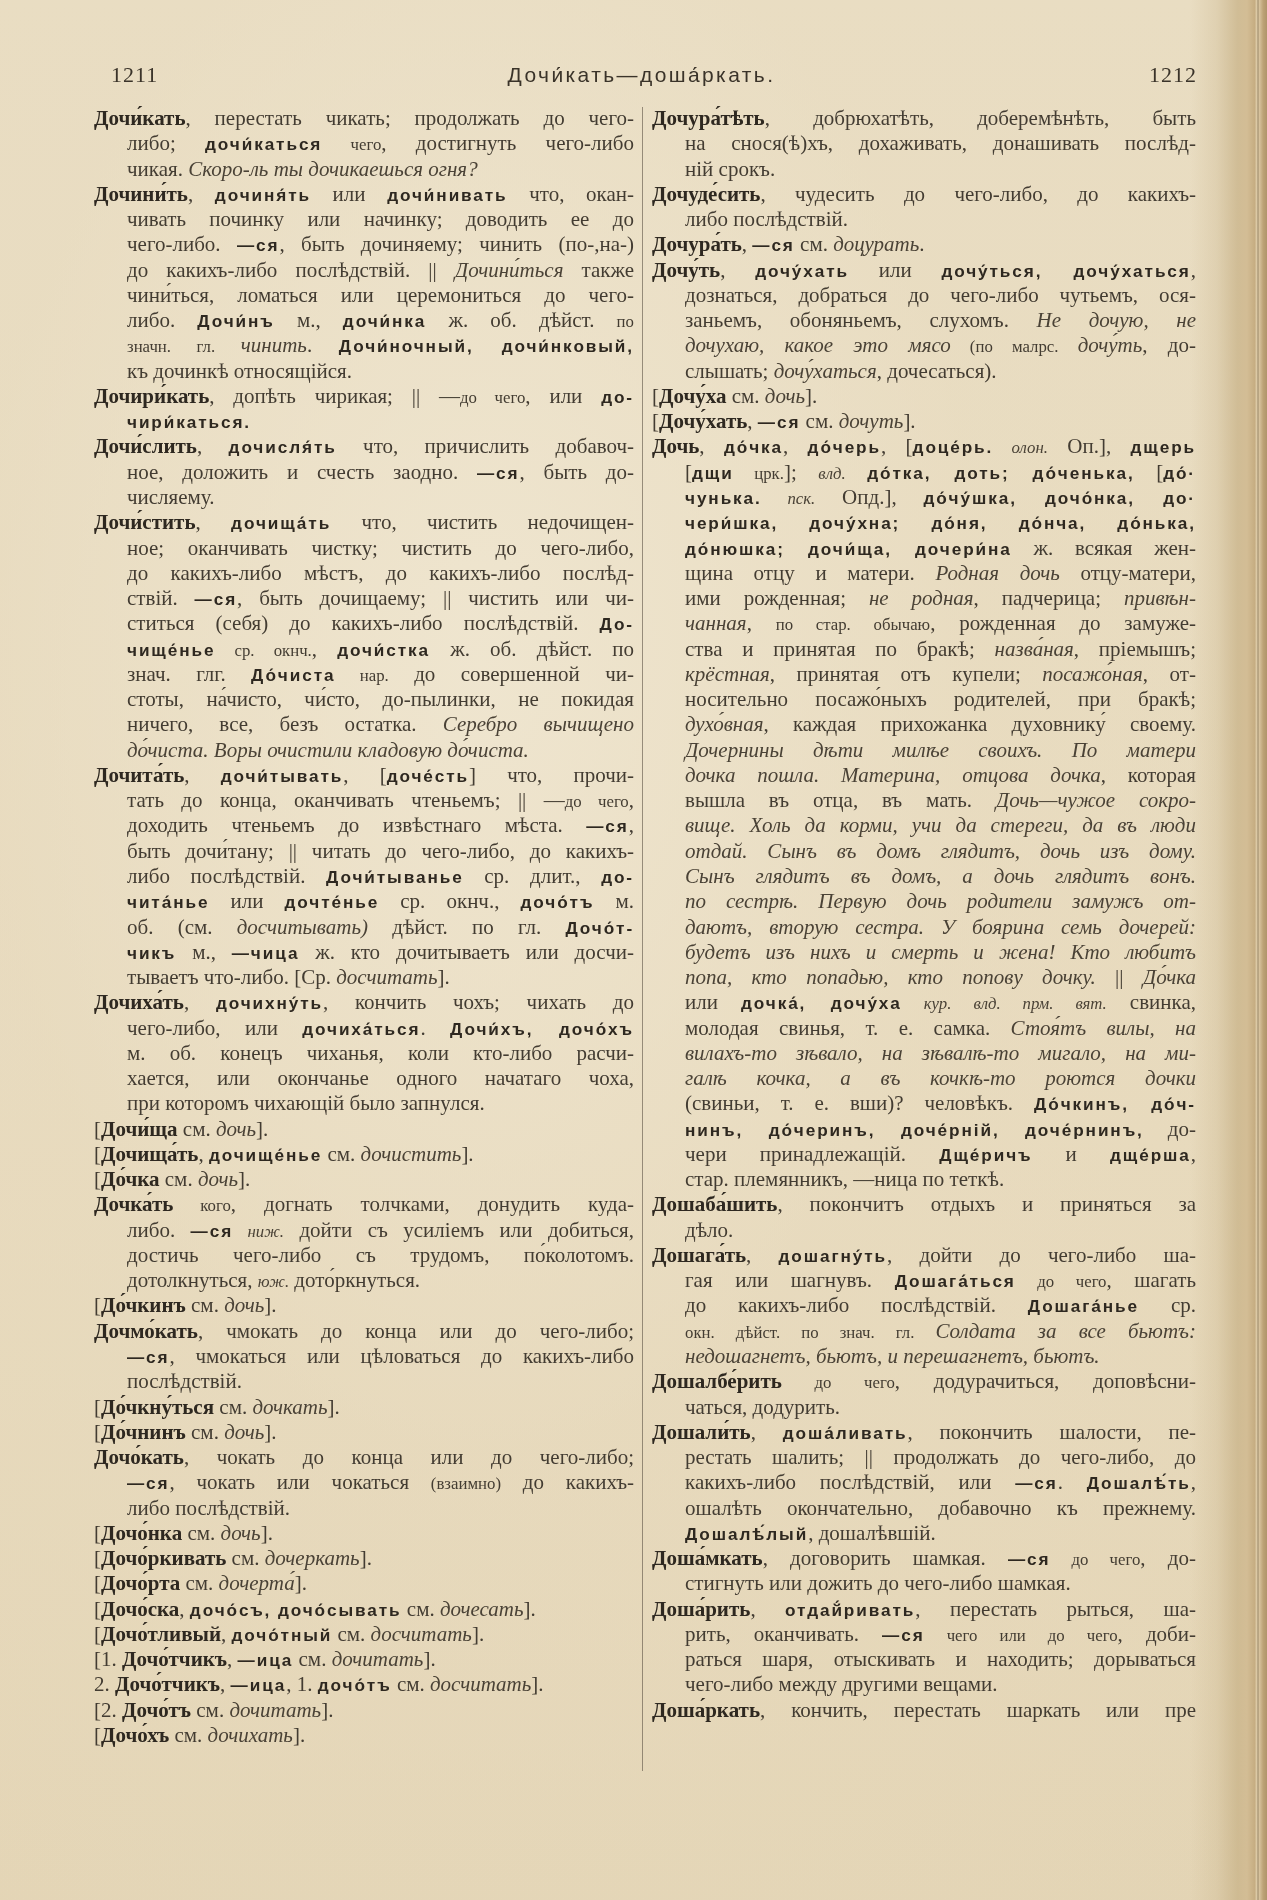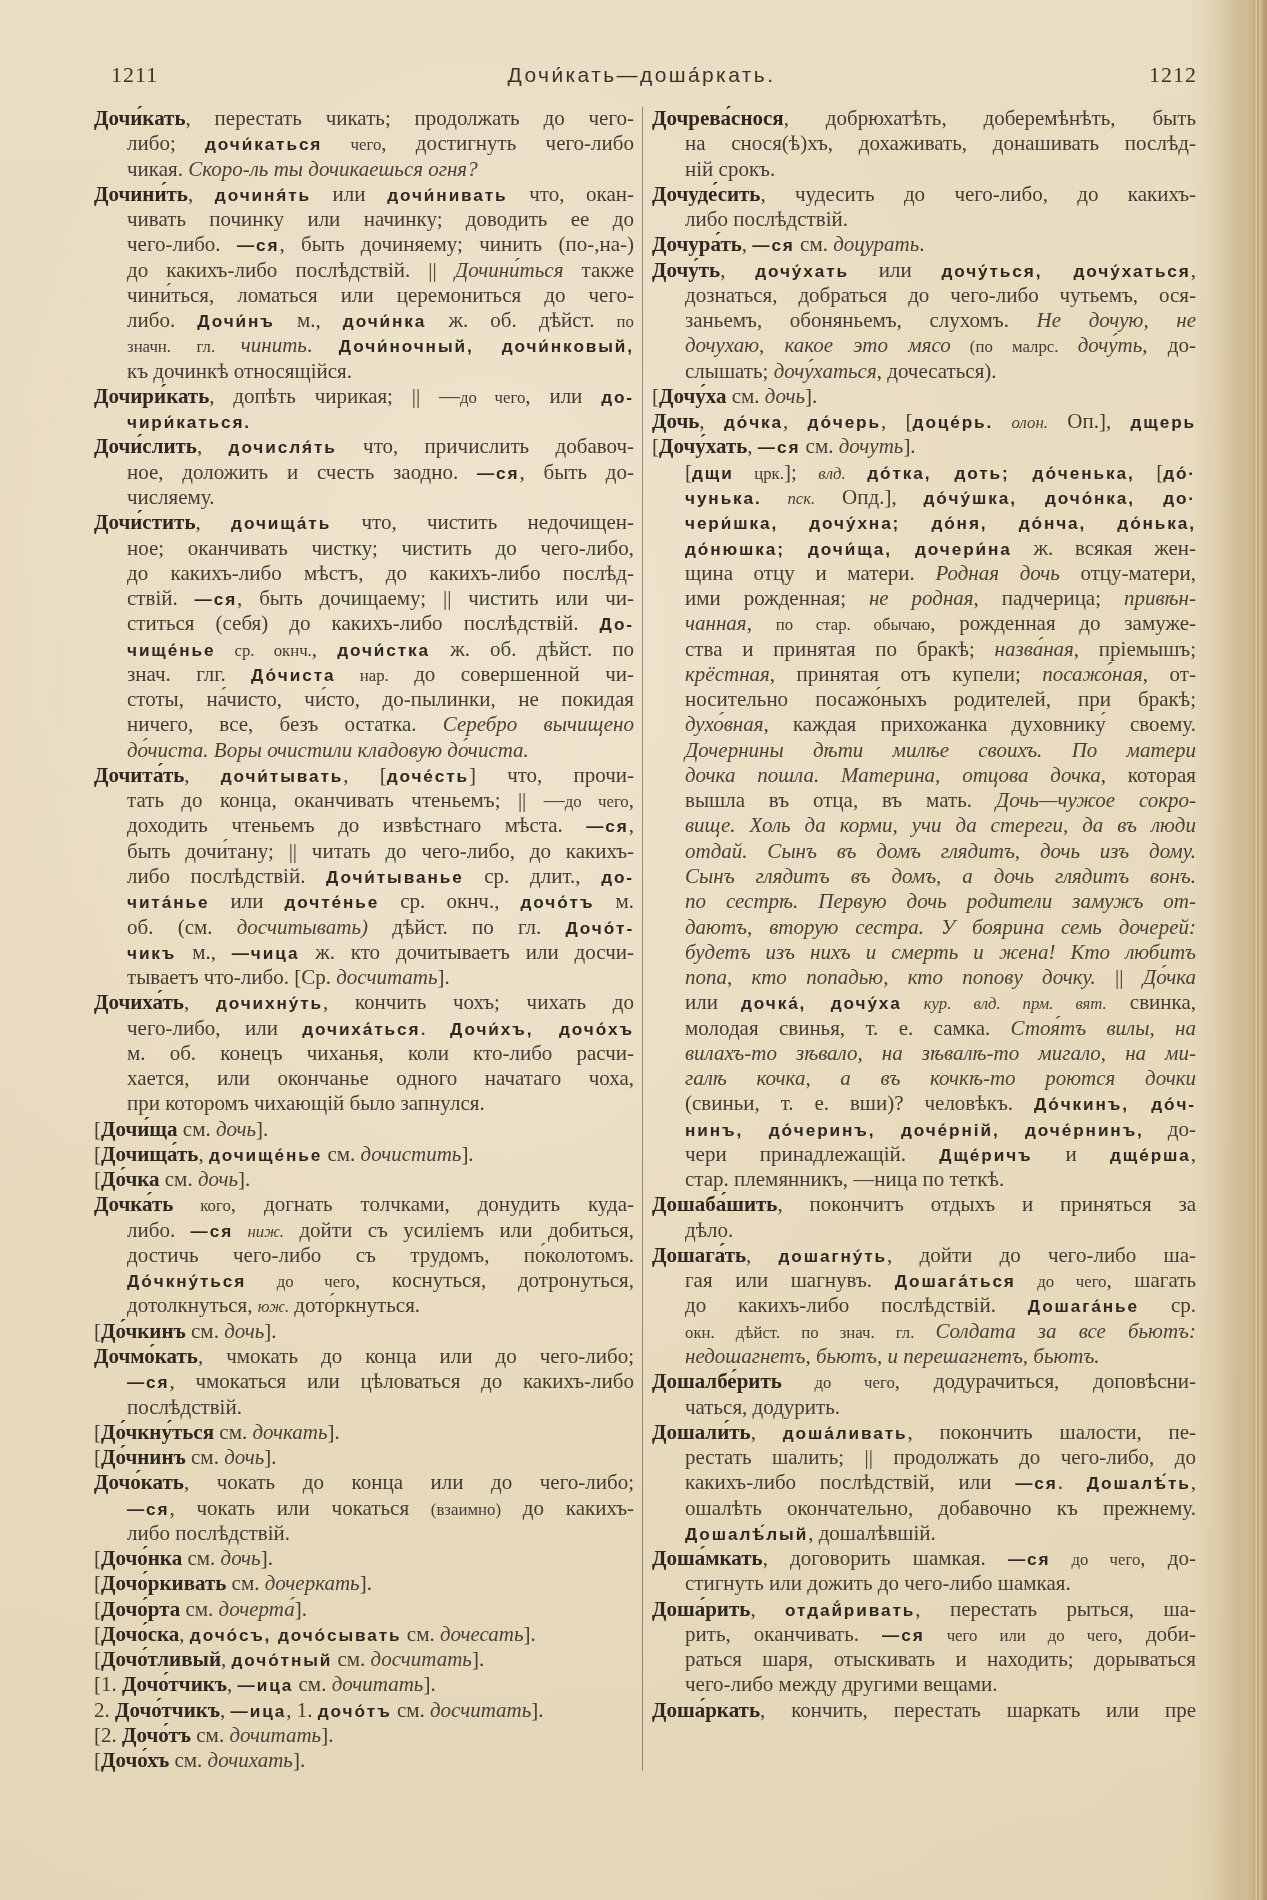--- a/index.html
+++ b/index.html
@@ -111,21 +111,20 @@
       <div class="line ind" style=""><span class="seg-n">чего-либо, или </span><span class="seg-b">дочиха́ться</span><span class="seg-n">. </span><span class="seg-b">Дочи́хъ, дочо́хъ</span></div>
       <div class="line ind" style=""><span class="seg-n">м. об. конецъ чиханья, коли кто-либо расчи-</span></div>
       <div class="line ind" style=""><span class="seg-n">хается, или окончанье одного начатаго чоха,</span></div>
       <div class="line ind end" style=""><span class="seg-n">при которомъ чихающій было запнулся.</span></div>
       <div class="line end" style=""><span class="seg-n">[</span><span class="seg-h">Дочи́ща</span><span class="seg-n"> см. </span><span class="seg-i">дочь</span><span class="seg-n">].</span></div>
       <div class="line end" style=""><span class="seg-n">[</span><span class="seg-h">Дочища́ть</span><span class="seg-n">, </span><span class="seg-b">дочище́нье</span><span class="seg-n"> см. </span><span class="seg-i">дочистить</span><span class="seg-n">].</span></div>
       <div class="line end" style=""><span class="seg-n">[</span><span class="seg-h">До́чка</span><span class="seg-n"> см. </span><span class="seg-i">дочь</span><span class="seg-n">].</span></div>
       <div class="line" style=""><span class="seg-h">Дочка́ть</span><span class="seg-s"> кого</span><span class="seg-n">, догнать толчками, донудить куда-</span></div>
       <div class="line ind" style=""><span class="seg-n">либо. </span><span class="seg-b">—ся</span><span class="seg-si"> ниж.</span><span class="seg-n"> дойти съ усиліемъ или добиться,</span></div>
       <div class="line ind" style=""><span class="seg-n">достичь чего-либо съ трудомъ, по́колотомъ.</span></div>
-      <div class="line ind" style=""><span class="seg-b">До́чкну́ться</span><span class="seg-s"> до чего</span><span class="seg-n">, коснуться, дотронуться,</span></div>
       <div class="line ind end" style=""><span class="seg-n">дотолкнуться, </span><span class="seg-si">юж.</span><span class="seg-n"> дото́ркнуться.</span></div>
       <div class="line end" style=""><span class="seg-n">[</span><span class="seg-h">До́чкинъ</span><span class="seg-n"> см. </span><span class="seg-i">дочь</span><span class="seg-n">].</span></div>
       <div class="line" style=""><span class="seg-h">Дочмо́кать</span><span class="seg-n">, чмокать до конца или до чего-либо;</span></div>
       <div class="line ind" style=""><span class="seg-b">—ся</span><span class="seg-n">, чмокаться или цѣловаться до какихъ-либо</span></div>
       <div class="line ind end" style=""><span class="seg-n">послѣдствій.</span></div>
       <div class="line end" style=""><span class="seg-n">[</span><span class="seg-h">До́чкну́ться</span><span class="seg-n"> см. </span><span class="seg-i">дочкать</span><span class="seg-n">].</span></div>
       <div class="line end" style=""><span class="seg-n">[</span><span class="seg-h">До́чнинъ</span><span class="seg-n"> см. </span><span class="seg-i">дочь</span><span class="seg-n">].</span></div>
       <div class="line" style=""><span class="seg-h">Дочо́кать</span><span class="seg-n">, чокать до конца или до чего-либо;</span></div>
       <div class="line ind" style=""><span class="seg-b">—ся</span><span class="seg-n">, чокать или чокаться </span><span class="seg-s">(взаимно)</span><span class="seg-n"> до какихъ-</span></div>
       <div class="line ind end" style=""><span class="seg-n">либо послѣдствій.</span></div>
@@ -133,34 +132,34 @@
       <div class="line end" style=""><span class="seg-n">[</span><span class="seg-h">Дочо́ркивать</span><span class="seg-n"> см. </span><span class="seg-i">дочеркать</span><span class="seg-n">].</span></div>
       <div class="line end" style=""><span class="seg-n">[</span><span class="seg-h">Дочо́рта</span><span class="seg-n"> см. </span><span class="seg-i">дочерта́</span><span class="seg-n">].</span></div>
       <div class="line end" style=""><span class="seg-n">[</span><span class="seg-h">Дочо́ска</span><span class="seg-n">, </span><span class="seg-b">дочо́съ, дочо́сывать</span><span class="seg-n"> см. </span><span class="seg-i">дочесать</span><span class="seg-n">].</span></div>
       <div class="line end" style=""><span class="seg-n">[</span><span class="seg-h">Дочо́тливый</span><span class="seg-n">, </span><span class="seg-b">дочо́тный</span><span class="seg-n"> см. </span><span class="seg-i">досчитать</span><span class="seg-n">].</span></div>
       <div class="line end" style=""><span class="seg-n">[1. </span><span class="seg-h">Дочо́тчикъ</span><span class="seg-n">, </span><span class="seg-b">—ица</span><span class="seg-n"> см. </span><span class="seg-i">дочитать</span><span class="seg-n">].</span></div>
       <div class="line end" style=""><span class="seg-n">2. </span><span class="seg-h">Дочо́тчикъ</span><span class="seg-n">, </span><span class="seg-b">—ица</span><span class="seg-n">, 1. </span><span class="seg-b">дочо́тъ</span><span class="seg-n"> см. </span><span class="seg-i">досчитать</span><span class="seg-n">].</span></div>
       <div class="line end" style=""><span class="seg-n">[2. </span><span class="seg-h">Дочо́тъ</span><span class="seg-n"> см. </span><span class="seg-i">дочитать</span><span class="seg-n">].</span></div>
       <div class="line end" style=""><span class="seg-n">[</span><span class="seg-h">Дочо́хъ</span><span class="seg-n"> см. </span><span class="seg-i">дочихать</span><span class="seg-n">].</span></div>
     </div>
   <div class="col col-right">
-      <div class="line" style=""><span class="seg-h">Дочрева́снося</span><span class="seg-n">, добрюхатѣть, доберемѣнѣть, быть</span></div>
+      <div class="line" style=""><span class="seg-h">Дочура́тѣть</span><span class="seg-n">, добрюхатѣть, доберемѣнѣть, быть</span></div>
       <div class="line ind" style=""><span class="seg-n">на снося(ѣ)хъ, дохаживать, донашивать послѣд-</span></div>
       <div class="line ind end" style=""><span class="seg-n">ній срокъ.</span></div>
       <div class="line" style=""><span class="seg-h">Дочуде́сить</span><span class="seg-n">, чудесить до чего-либо, до какихъ-</span></div>
       <div class="line ind end" style=""><span class="seg-n">либо послѣдствій.</span></div>
       <div class="line end" style=""><span class="seg-h">Дочура́ть</span><span class="seg-n">, </span><span class="seg-b">—ся</span><span class="seg-n"> см. </span><span class="seg-i">доцурать</span><span class="seg-n">.</span></div>
       <div class="line" style=""><span class="seg-h">Дочу́ть</span><span class="seg-n">, </span><span class="seg-b">дочу́хать</span><span class="seg-n"> или </span><span class="seg-b">дочу́ться, дочу́хаться</span><span class="seg-n">,</span></div>
       <div class="line ind" style=""><span class="seg-n">дознаться, добраться до чего-либо чутьемъ, ося-</span></div>
       <div class="line ind" style=""><span class="seg-n">заньемъ, обоняньемъ, слухомъ. </span><span class="seg-i">Не дочую, не</span></div>
       <div class="line ind" style=""><span class="seg-i">дочухаю, какое это мясо</span><span class="seg-s"> (по малрс. </span><span class="seg-i">дочу́ть</span><span class="seg-n">, до-</span></div>
       <div class="line ind end" style=""><span class="seg-n">слышать; </span><span class="seg-i">дочу́хаться</span><span class="seg-n">, дочесаться).</span></div>
       <div class="line end" style=""><span class="seg-n">[</span><span class="seg-h">Дочу́ха</span><span class="seg-n"> см. </span><span class="seg-i">дочь</span><span class="seg-n">].</span></div>
+      <div class="line end" style=""><span class="seg-n">[</span><span class="seg-h">Дочу́хать</span><span class="seg-n">, </span><span class="seg-b">—ся</span><span class="seg-n"> см. </span><span class="seg-i">дочуть</span><span class="seg-n">].</span></div>
       <div class="line" style=""><span class="seg-h">Дочь</span><span class="seg-n">, </span><span class="seg-b">до́чка</span><span class="seg-n">, </span><span class="seg-b">до́черь</span><span class="seg-n">, [</span><span class="seg-b">доце́рь.</span><span class="seg-si"> олон.</span><span class="seg-n"> Оп.], </span><span class="seg-b">дщерь</span></div>
-      <div class="line end" style=""><span class="seg-n">[</span><span class="seg-h">Дочу́хать</span><span class="seg-n">, </span><span class="seg-b">—ся</span><span class="seg-n"> см. </span><span class="seg-i">дочуть</span><span class="seg-n">].</span></div>
       <div class="line ind" style=""><span class="seg-n">[</span><span class="seg-b">дщи</span><span class="seg-s"> црк.</span><span class="seg-n">]; </span><span class="seg-si">влд.</span><span class="seg-n"> </span><span class="seg-b">до́тка, доть; до́ченька,</span><span class="seg-n"> [</span><span class="seg-b">до́·</span></div>
       <div class="line ind" style=""><span class="seg-b">чунька.</span><span class="seg-si"> пск.</span><span class="seg-n"> Опд.], </span><span class="seg-b">до́чу́шка, дочо́нка, до·</span></div>
       <div class="line ind" style=""><span class="seg-b">чери́шка, дочу́хна; до́ня, до́нча, до́нька,</span></div>
       <div class="line ind" style=""><span class="seg-b">до́нюшка; дочи́ща, дочери́на</span><span class="seg-n"> ж. всякая жен-</span></div>
       <div class="line ind" style=""><span class="seg-n">щина отцу и матери. </span><span class="seg-i">Родная дочь</span><span class="seg-n"> отцу-матери,</span></div>
       <div class="line ind" style=""><span class="seg-n">ими рожденная; </span><span class="seg-i">не родная</span><span class="seg-n">, падчерица; </span><span class="seg-i">привѣн-</span></div>
       <div class="line ind" style=""><span class="seg-i">чанная</span><span class="seg-n">, </span><span class="seg-s">по стар. обычаю</span><span class="seg-n">, рожденная до замуже-</span></div>
       <div class="line ind" style=""><span class="seg-n">ства и принятая по бракѣ; </span><span class="seg-i">назва́ная</span><span class="seg-n">, пріемышъ;</span></div>
       <div class="line ind" style=""><span class="seg-i">крёстная</span><span class="seg-n">, принятая отъ купели; </span><span class="seg-i">посажо́ная</span><span class="seg-n">, от-</span></div>
       <div class="line ind" style=""><span class="seg-n">носительно посажо́ныхъ родителей, при бракѣ;</span></div>

